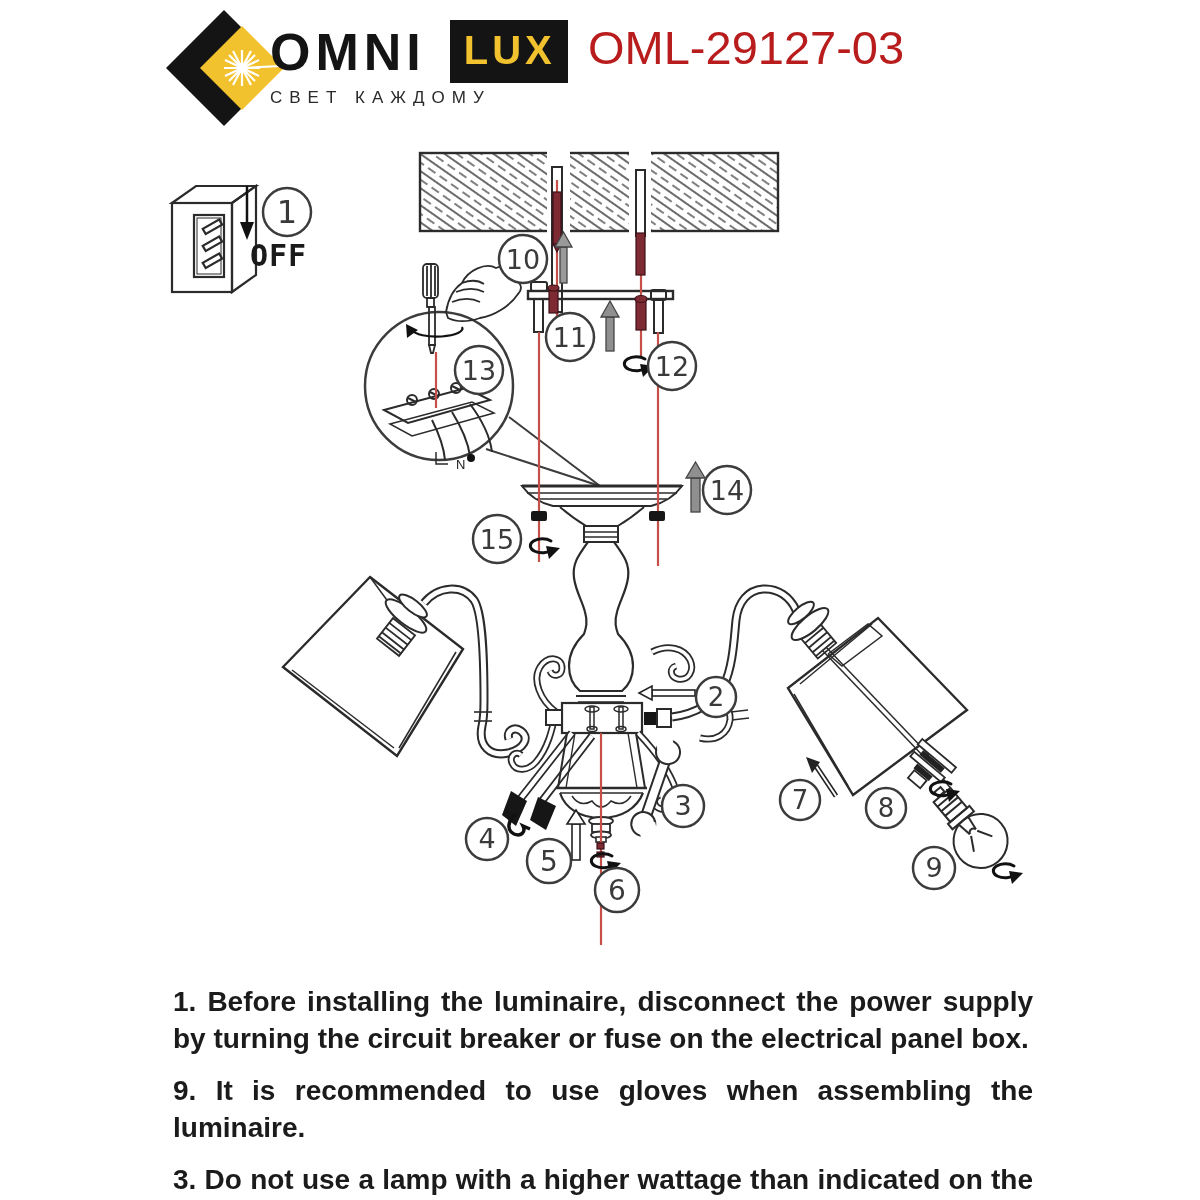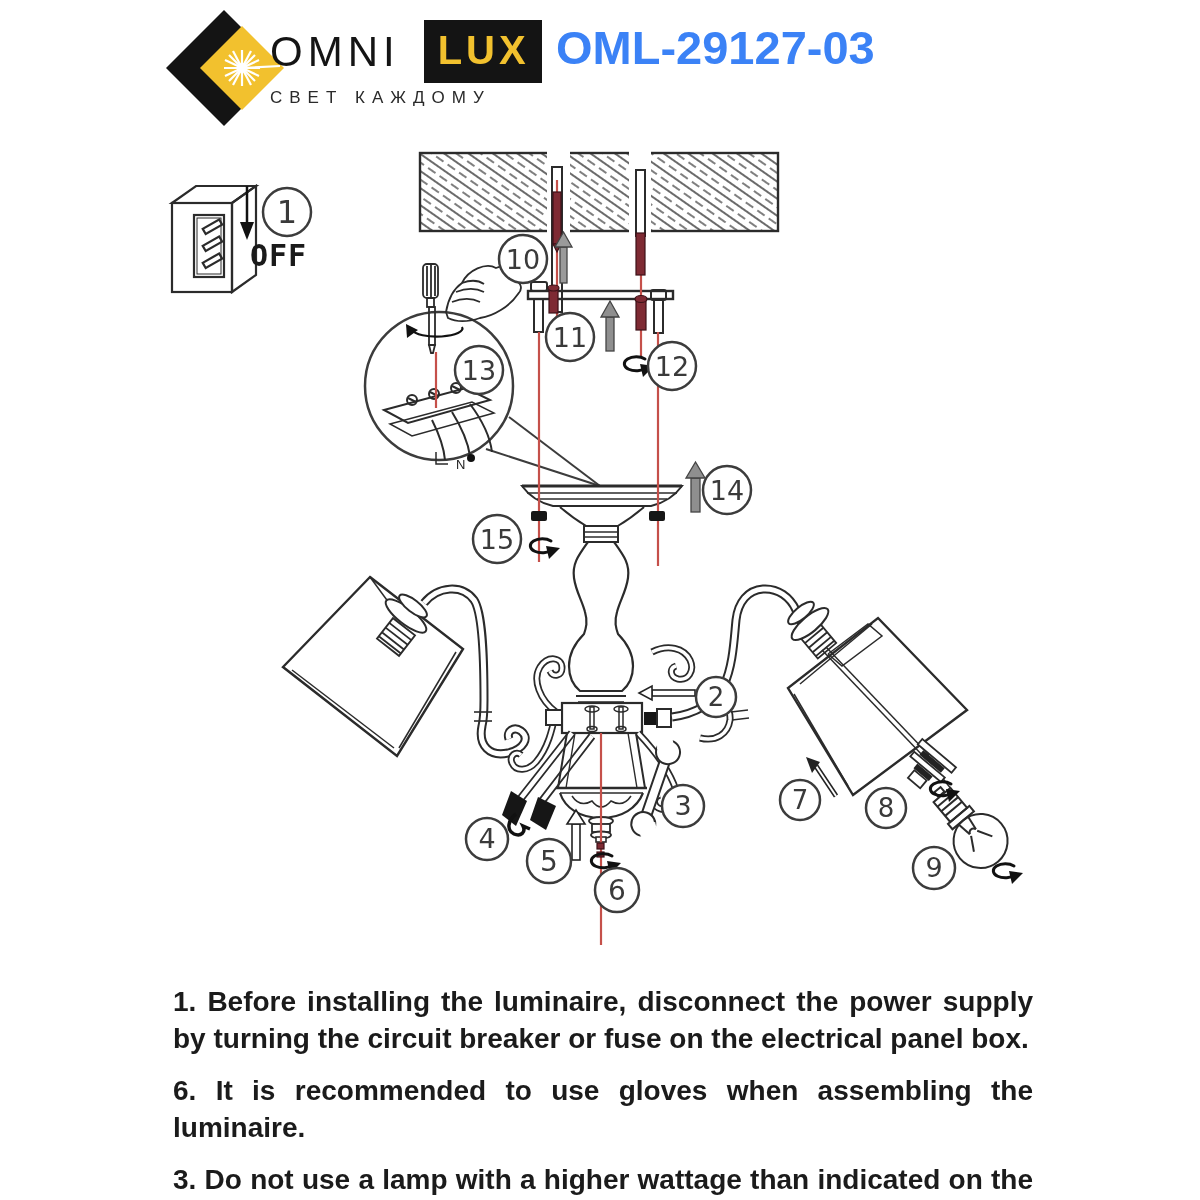--- a/index.html
+++ b/index.html
@@ -2,26 +2,26 @@
 <html><head>
 <meta charset="utf-8">
 <style>
   html,body{margin:0;padding:0;background:#ffffff;}
   .page{position:relative;width:1200px;height:1200px;background:#fff;overflow:hidden;
         font-family:"Liberation Sans",sans-serif;}
   
   .logo-wrap{position:absolute;left:158px;top:6px;width:420px;height:118px;}
   .logo-mark{position:absolute;left:0;top:2px;}
   .brand-line{position:absolute;left:112px;top:14px;white-space:nowrap;}
-  .brand-word{font-size:42px;font-weight:400;letter-spacing:5px;color:#141414;vertical-align:middle;margin-top:20px;}
+  .brand-word{font-size:52px;font-weight:700;letter-spacing:5px;color:#141414;vertical-align:middle;margin-top:20px;}
   .brand-box{display:inline-block;background:#141414;color:#f2c12e;font-size:40px;font-weight:700;
              letter-spacing:4px;padding:8px 12px 10px 14px;margin-left:24px;vertical-align:middle;}
   .brand-tagline{position:absolute;left:112px;top:82px;font-size:17px;letter-spacing:7px;
                  color:#2a2a2a;font-weight:400;white-space:nowrap;}
-  .model{position:absolute;left:556px;top:20px;font-size:47px;font-weight:700;color:#3b82f6;
+  .model{position:absolute;left:588px;top:20px;font-size:47px;font-weight:400;color:#b91c1c;
          letter-spacing:0px;white-space:nowrap;}
   
   .diagram{position:absolute;left:0;top:0;width:1200px;height:960px;}
   svg .ln{stroke:#2b2b2b;fill:none;}
   svg text.num{font-family:"DejaVu Sans",sans-serif;fill:#3a3a3a;text-anchor:middle;}
   svg text.offtxt{font-family:"DejaVu Sans Mono",monospace;font-weight:700;fill:#1a1a1a;letter-spacing:1px;}
   
   .instructions{position:absolute;left:157px;top:968px;width:892px;color:#1b1b1b;
                 font-size:28px;line-height:36.5px;text-align:justify;}
   .instructions p{margin:16px;font-weight:bold;}
@@ -417,17 +417,17 @@
         </g>
       <g>
           <circle cx="934" cy="868" r="21"></circle>
           <text class="num" x="934" y="877" font-size="27" stroke="none">9</text>
         </g>
     </g>
   </svg>
 
   <div class="instructions">
     <p>1. Before installing the luminaire, disconnect the power supply by turning the circuit breaker or fuse on the electrical panel box.</p>
-    <p>6. It is recommended to use gloves when assembling the luminaire.</p>
+    <p>9. It is recommended to use gloves when assembling the luminaire.</p>
     <p>3. Do not use a lamp with a higher wattage than indicated on the special sticker located on the lamp base.</p>
   </div>
 
 </div>
 
 </body></html>

